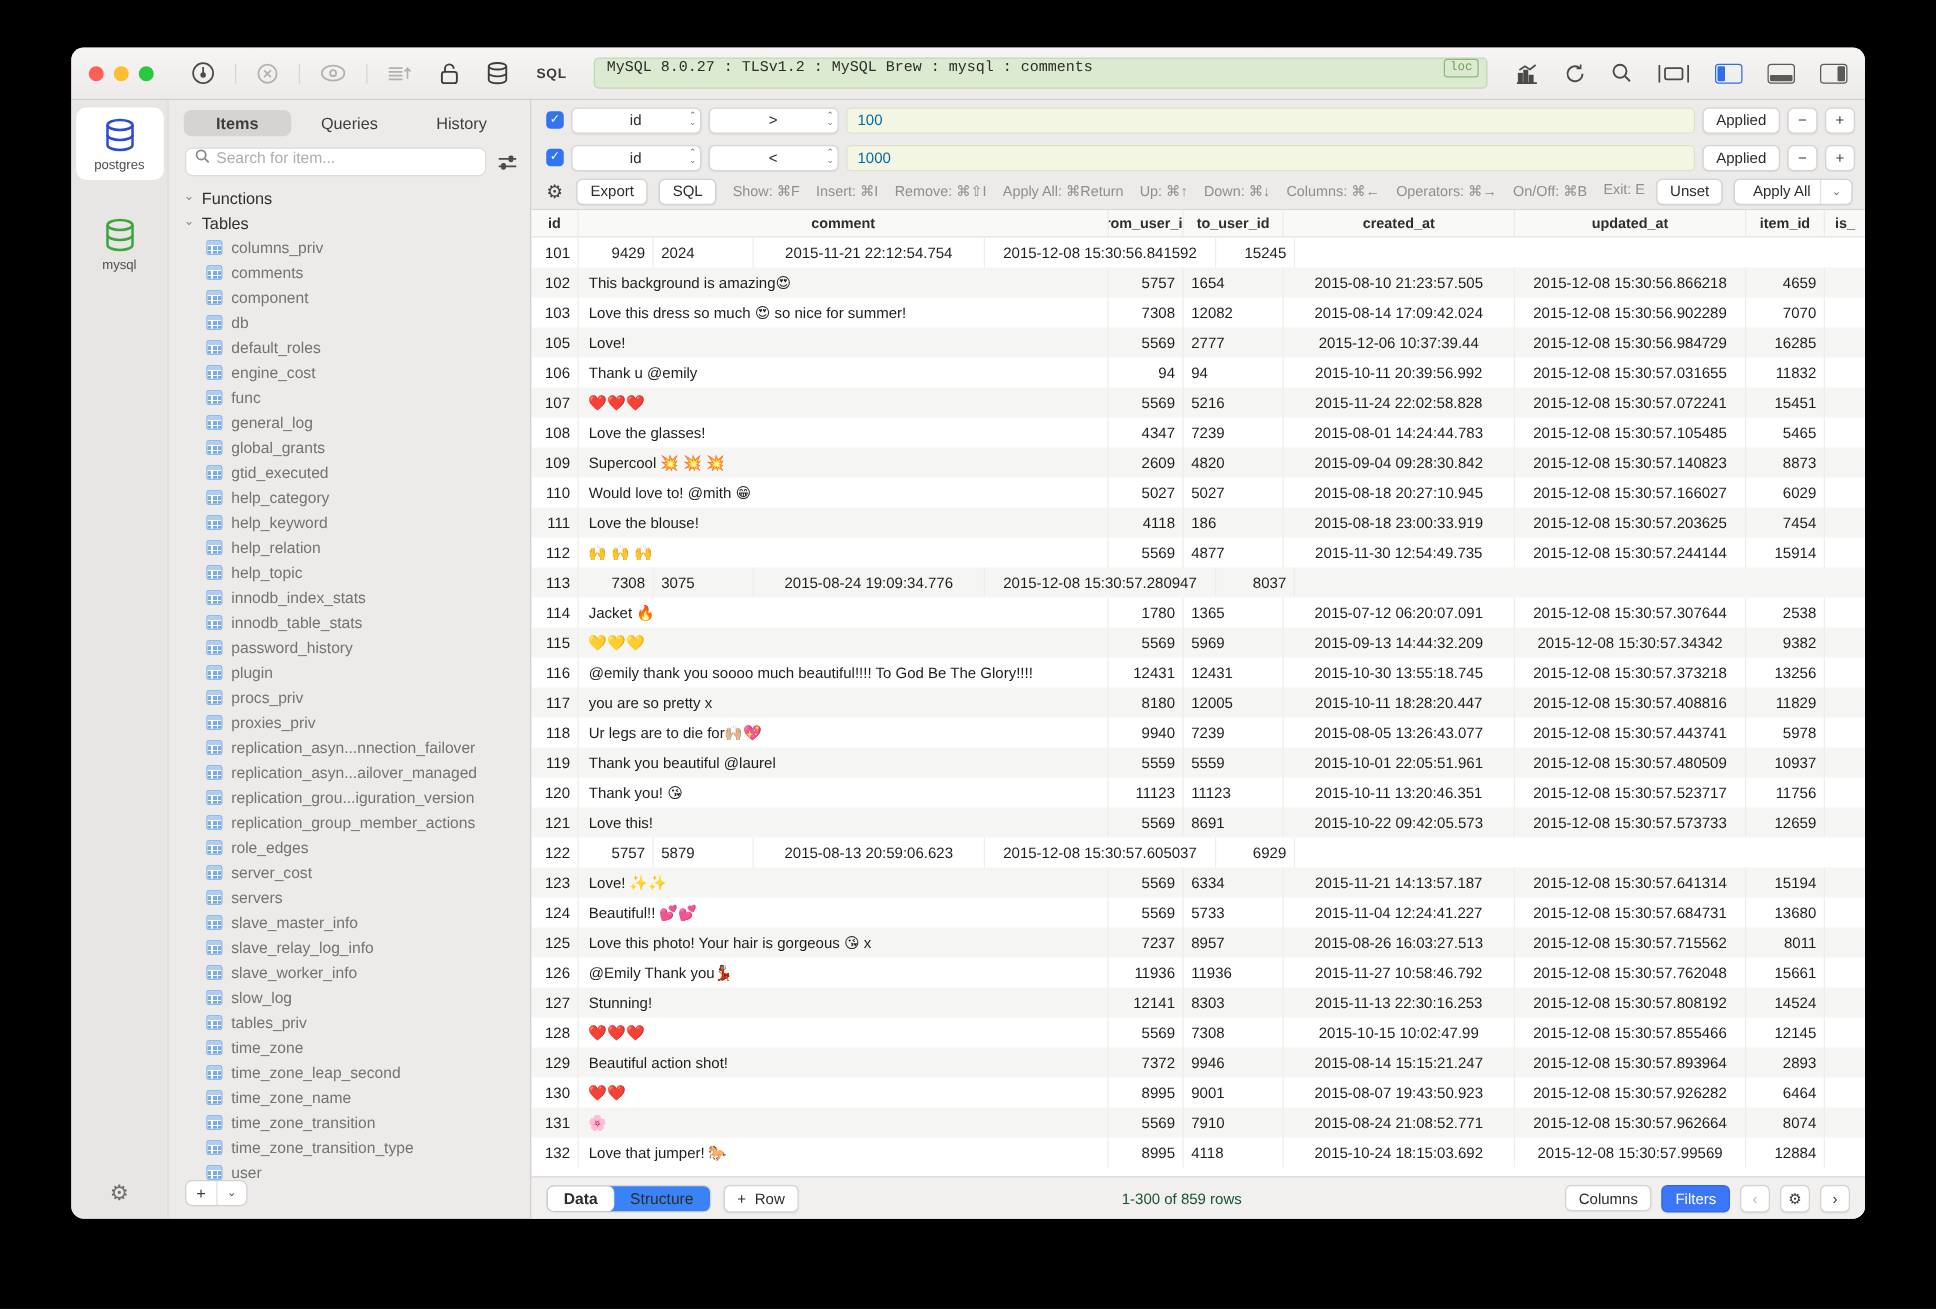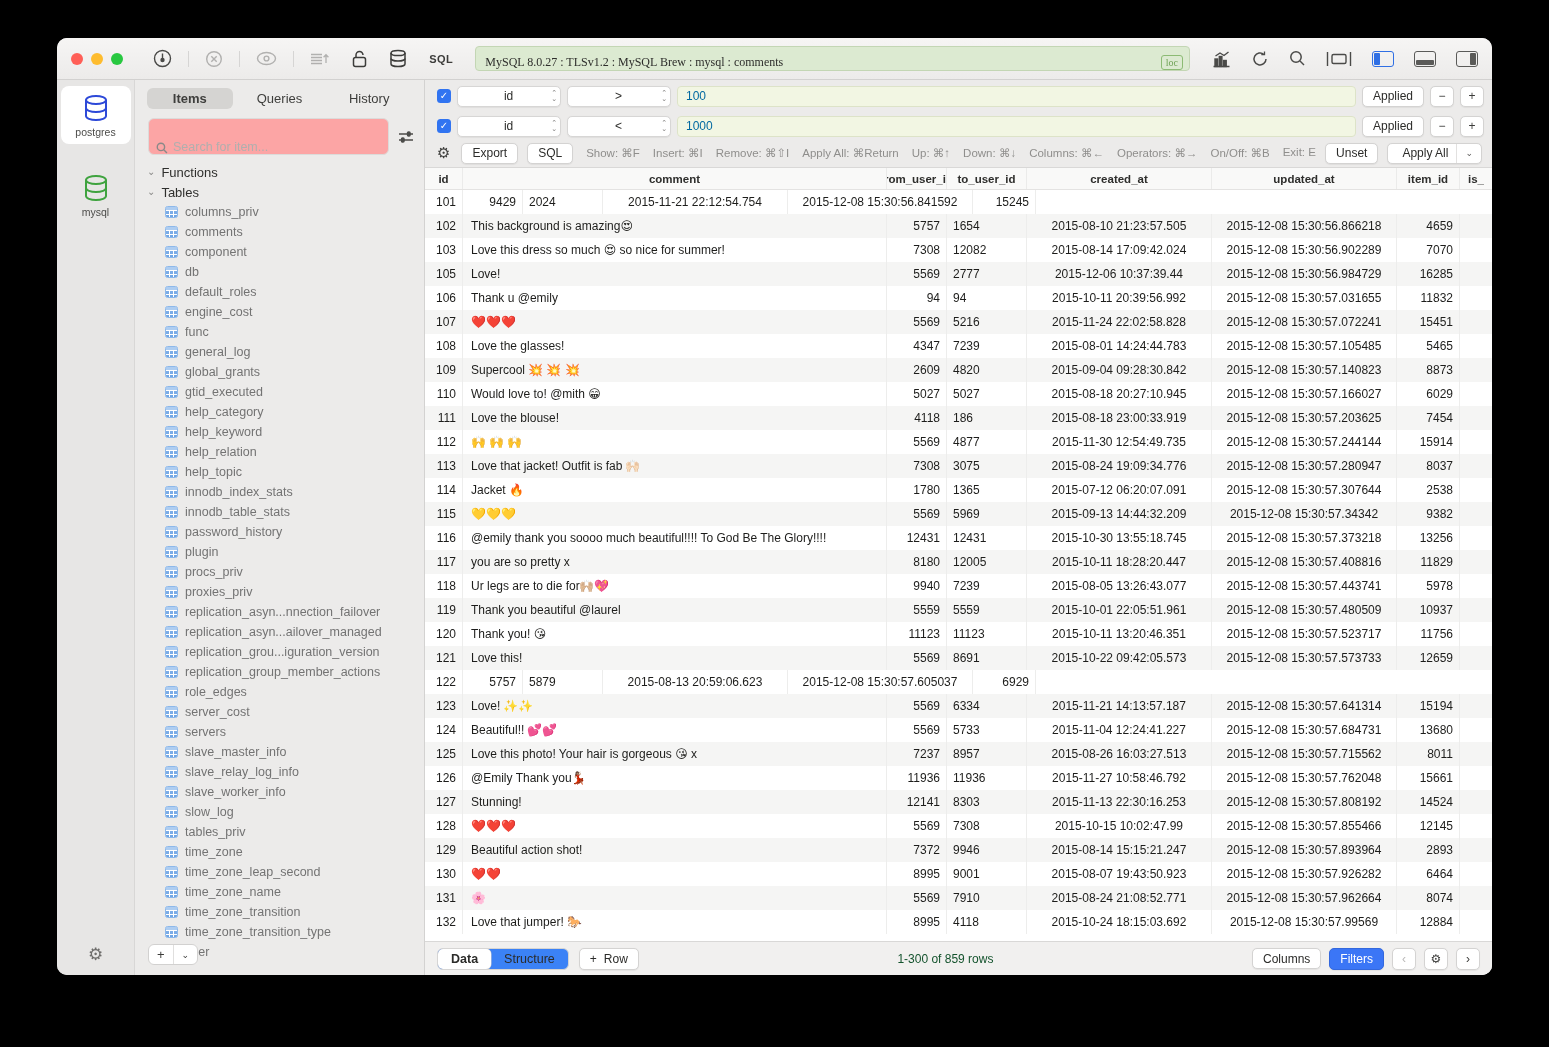--- a/index.html
+++ b/index.html
@@ -11,22 +11,22 @@
   .titlebar { height:42px; background:linear-gradient(#f6f5f4,#ecebea); border-bottom:1px solid #d2d1d0;
               display:flex; align-items:center; padding:0 14px; }
   .traffic { display:flex; gap:8px; width:62px; }
   .tl { width:12px; height:12px; border-radius:50%; }
   .tl.red{background:#ff5f57}.tl.yellow{background:#febc2e}.tl.green{background:#28c840}
   .tb-icons { display:flex; align-items:center; gap:22px; margin-left:24px; color:#4a4a48; }
   .tb-icons .dim { opacity:.38; }
   .tb-sep { width:1px; height:16px; background:#d6d5d4; margin:0 -6px; }
   .sql-txt { font-size:11px; font-weight:bold; letter-spacing:.5px; color:#3c3c3a; }
   .title-field { margin-left:22px; width:760px; height:25px; background:#dcead1; border:1px solid #c3d6b4;
-                 border-radius:4px; display:flex; align-items:flex-end; padding:0 6px 0 9px;
-                 font-family:Liberation Serif, serif; font-size:12px; color:#2d2d2b; }
+                 border-radius:4px; display:flex; align-items:flex-start; padding:0 6px 0 9px;
+                 font-family:Liberation Mono, monospace; font-size:12px; color:#2d2d2b; }
   .title-text { flex:1; white-space:nowrap; overflow:hidden; }
   .loc-badge { font-size:10px; color:#6fa356; border:1px solid #8cbb74; border-radius:3px; padding:0 4px; line-height:13px; }
   .tb-right { display:flex; align-items:center; gap:20px; margin-left:22px; color:#4a4a48; }
   .panel-ic { width:22px; height:16px; border:1.6px solid #5a5a58; border-radius:3px; position:relative; }
   .panel-ic.active { border-color:#2f6fe4; }
   .panel-ic.left.active::before { content:""; position:absolute; left:1px; top:1px; bottom:1px; width:6px; background:#2f6fe4; border-radius:1px;}
   .panel-ic.bottom::before { content:""; position:absolute; left:1px; right:1px; bottom:1px; height:5px; background:#5a5a58; border-radius:1px;}
   .panel-ic.right::before { content:""; position:absolute; right:1px; top:1px; bottom:1px; width:6px; background:#5a5a58; border-radius:1px;}
 
   
@@ -36,22 +36,22 @@
   .conn-card { width:70px; border-radius:8px; padding:7px 0 6px; display:flex; flex-direction:column; align-items:center; gap:3px; }
   .conn-card.selected { background:#fff; }
   .conn-label { font-size:10.5px; color:#4c4c4a; }
   .rail-gear { position:absolute; bottom:10px; font-size:17px; color:#6f6e6c; }
 
   .sidebar { width:290px; background:#ecebea; border-right:1px solid #d3d2d1; display:flex; flex-direction:column; position:relative; }
   .side-tabs { display:flex; align-items:center; padding:8px 12px 4px; gap:4px; }
   .side-tab { flex:1; text-align:center; font-size:13px; color:#3e3e3c; padding:3px 0; border-radius:6px; }
   .side-tab.active { background:#d5d4d2; font-weight:600; }
   .search-row { display:flex; align-items:center; padding:5px 10px 4px 13px; gap:9px; }
-  .search-box { flex:1; height:37px; background:#fca5a5; border:1px solid #dcdbda; border-radius:6px;
-                display:flex; align-items:flex-end; padding:0 7px; gap:5px; }
+  .search-box { flex:1; height:23px; background:#ffffff; border:1px solid #dcdbda; border-radius:6px;
+                display:flex; align-items:flex-start; padding:0 7px; gap:5px; }
   .search-box input { border:none; outline:none; flex:1; font-size:12.5px; color:#333; background:transparent; font-family:inherit; }
   .search-box input::placeholder { color:#b0afae; }
   .sliders-icon { color:#4c4c4a; }
   .tree { flex:1; overflow:hidden; padding-top:3px; }
   .tree-group { display:flex; align-items:center; height:20px; padding-left:12px; gap:6px; font-size:13px; color:#2f2f2d; }
   .chev { font-size:10px; color:#8a8988; transform:translateY(-1px); }
   .tree-item { display:flex; align-items:center; height:20px; padding-left:30px; gap:7px; font-size:12.5px; color:#737373; }
   .tbl-icon { width:13px; height:12px; border-radius:2.5px; flex:0 0 13px;
               background:linear-gradient(#9ec4ee,#7fb0e8);
               background-image:linear-gradient(#fff0,#fff0),
@@ -617,21 +617,20 @@
               <div class="gcell c1">🙌 🙌 🙌</div>
               <div class="gcell c2">5569</div>
               <div class="gcell c3">4877</div>
               <div class="gcell c4">2015-11-30 12:54:49.735</div>
               <div class="gcell c5">2015-12-08 15:30:57.244144</div>
               <div class="gcell c6">15914</div>
               <div class="gcell c7"></div>
             </div>
             <div class="grow">
               <div class="gcell c0">113</div>
-              <div class="gcell c1">Love that jacket! Outfit is fab 🙌🏻</div>
               <div class="gcell c2">7308</div>
               <div class="gcell c3">3075</div>
               <div class="gcell c4">2015-08-24 19:09:34.776</div>
               <div class="gcell c5">2015-12-08 15:30:57.280947</div>
               <div class="gcell c6">8037</div>
               <div class="gcell c7"></div>
             </div>
             <div class="grow">
               <div class="gcell c0">114</div>
               <div class="gcell c1">Jacket 🔥</div>

